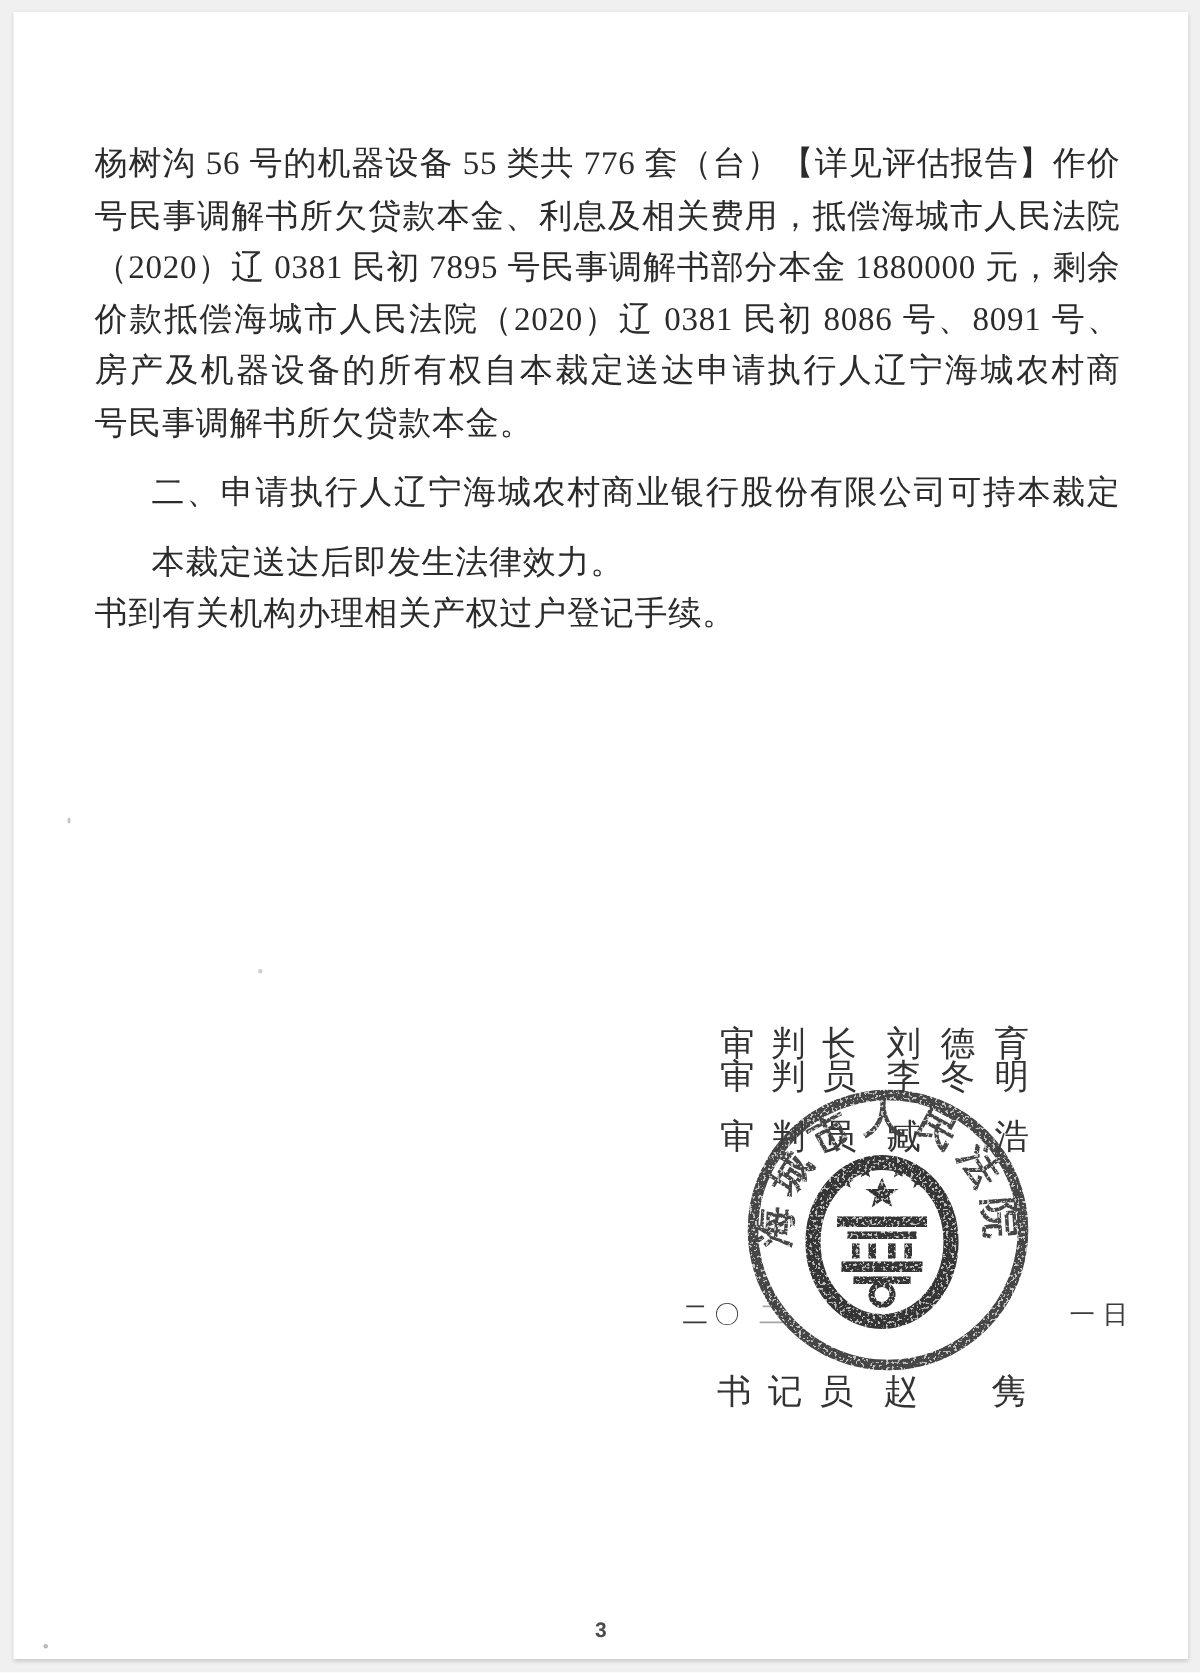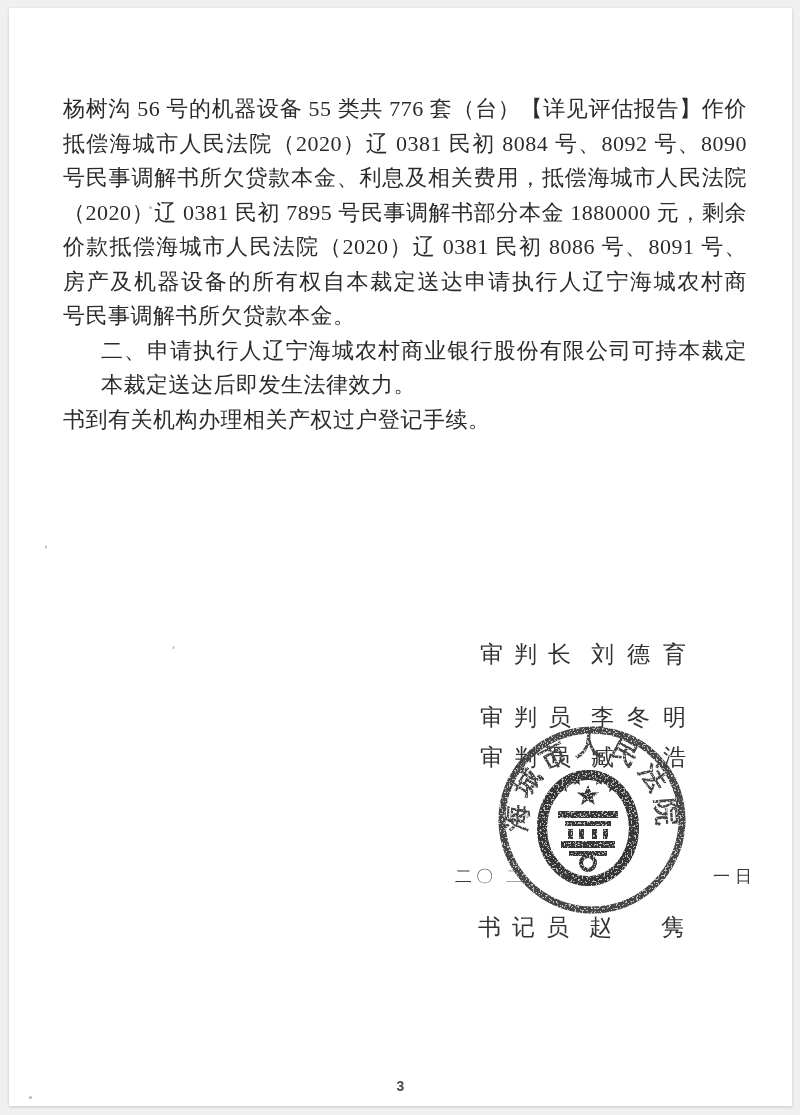--- a/index.html
+++ b/index.html
@@ -12,21 +12,21 @@
     background:#ffffff;box-shadow:0 1px 3px rgba(0,0,0,.18);
   }
   
   .body-text{
     position:absolute;left:54px;top:84px;width:684px;
     font-size:22px;line-height:34.5px;color:#2b2b2b;
     letter-spacing:0.5px;
   }
   .line{height:34.5px;overflow:hidden;white-space:nowrap;}
   .line.j{text-align:justify;text-align-last:justify;white-space:normal;word-break:break-all;}
-  .line.indent{padding-left:38px;}
+  .line.indent{padding-left:38px;margin-top:12px;}
   
   .sig-line{
     position:absolute;left:471px;font-size:23px;color:#333;
     white-space:nowrap;
   }
   .sig-title{letter-spacing:11px;}
   .sig-name{letter-spacing:13px;margin-left:9px;}
   .date-line{
     position:absolute;left:446px;top:857px;width:302px;height:30px;
     font-size:17px;color:#3a3a3a;
@@ -51,32 +51,31 @@
   .s4{left:163px;top:638px;width:3px;height:3px;background:#cfcfcf;}
 </style>
 </head>
 <body>
 
 <div class="stage">
   <div class="page">
 
     <div class="body-text">
       <div class="line j">杨树沟 56 号的机器设备 55 类共 776 套（台）【详见评估报告】作价</div>
-      <div class="line j">抵偿海城市人民法院（2020）辽 0381 民初 8084 号、8092 号、8090</div>
       <div class="line j">号民事调解书所欠贷款本金、利息及相关费用，抵偿海城市人民法院</div>
       <div class="line j">（2020）辽 0381 民初 7895 号民事调解书部分本金 1880000 元，剩余</div>
       <div class="line j">价款抵偿海城市人民法院（2020）辽 0381 民初 8086 号、8091 号、</div>
       <div class="line j">房产及机器设备的所有权自本裁定送达申请执行人辽宁海城农村商</div>
       <div class="line">号民事调解书所欠贷款本金。</div>
       <div class="line j indent">二、申请执行人辽宁海城农村商业银行股份有限公司可持本裁定</div>
       <div class="line indent">本裁定送达后即发生法律效力。</div>
       <div class="line">书到有关机构办理相关产权过户登记手续。</div>
     </div>
 
-    <div class="sig-line" style="top:631px">
+    <div class="sig-line" style="top:672px">
       <span class="sig-title">审判长</span><span class="sig-name">刘德育</span>
     </div>
     <div class="sig-line" style="top:694px">
       <span class="sig-title">审判员</span><span class="sig-name">李冬明</span>
     </div>
     <div class="sig-line" style="top:734px">
       <span class="sig-title">审判员</span><span class="sig-name">臧　浩</span>
     </div>
 
     <div class="date-line">

